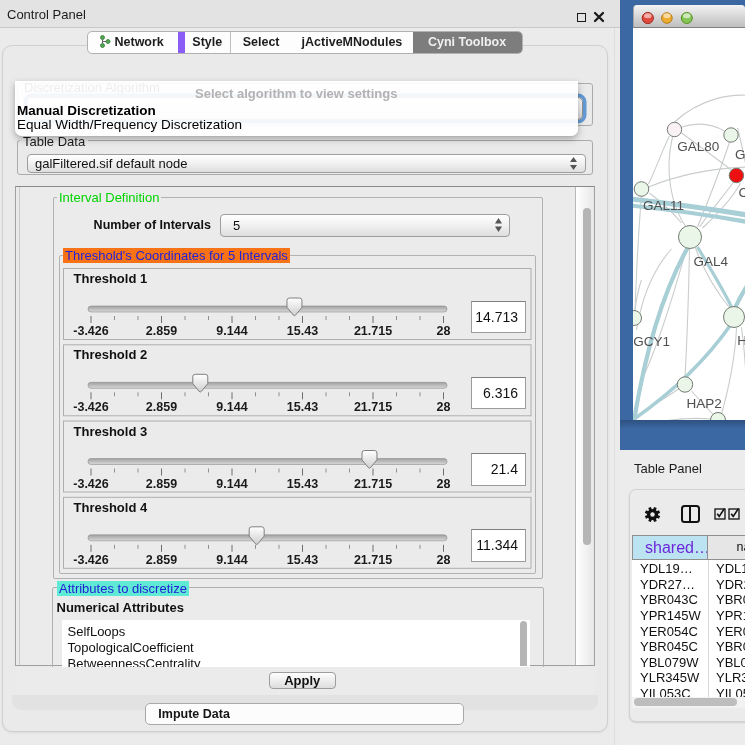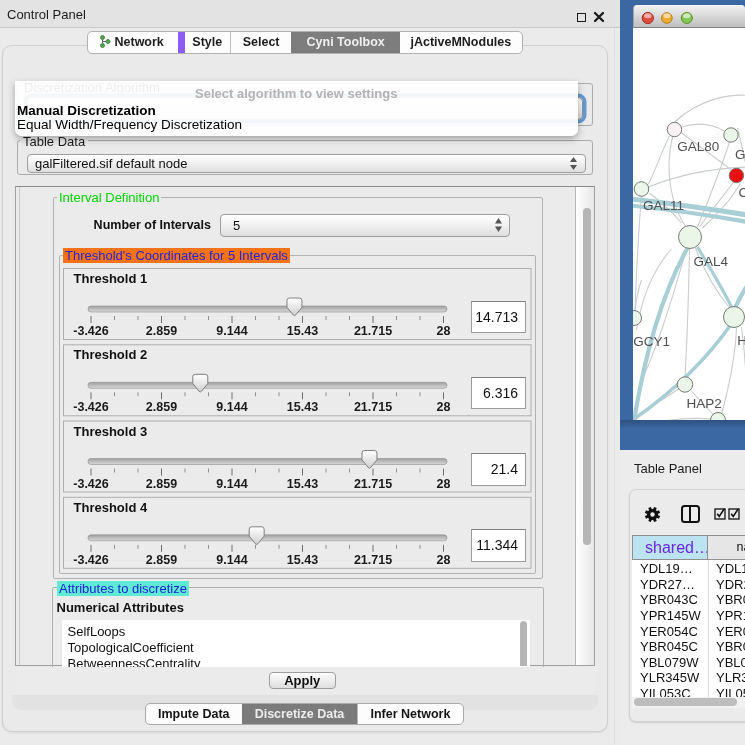--- a/index.html
+++ b/index.html
@@ -129,37 +129,37 @@
 <div class="a" style="left:62px;top:619.5px;width:468px;height:47px;background:#ffffff;"></div>
 <div class="a" style="left:67.5px;top:623.5px;font-size:13px;color:#111;">SelfLoops</div>
 <div class="a" style="left:67.5px;top:639.5px;font-size:13px;color:#111;">TopologicalCoefficient</div>
 <div class="a" style="left:67.5px;top:655.5px;font-size:13px;color:#111;">BetweennessCentrality</div>
 <div class="a" style="left:519.5px;top:621px;width:7.5px;height:45px;border-radius:4px 4px 0 0;background:#b5b5b5;"></div>
 
 <div class="a" style="left:16px;top:667px;width:578px;height:27px;background:#ebebeb;"></div>
 <div class="a" style="left:12px;top:694.5px;width:585.5px;height:15px;background:#e2e2e2;border-radius:0 0 9px 9px;"></div>
 <div class="a" style="left:269px;top:671.5px;width:66.5px;height:17.5px;border:1px solid #9d9d9d;border-radius:4px;background:linear-gradient(#fefefe,#eeeeee 50%,#dddddd);font-size:13px;font-weight:bold;color:#111;text-align:center;line-height:15.5px;">Apply</div>
 
-<div class="a" style="left:145px;top:702.5px;width:318.5px;height:22.5px;border:1px solid #a9a9a9;border-radius:5px;background:#fcfcfc;display:flex;overflow:hidden;">
+<div class="a" style="left:145px;top:702.5px;width:318.5px;height:22.5px;border:1px solid #a9a9a9;border-radius:5px;background:#fcfcfc;display:flex;overflow:hidden;flex-direction:column;">
   <div style="width:96.2px;text-align:center;font-size:12.5px;font-weight:bold;color:#151515;line-height:20.5px;">Impute Data</div>
   <div style="width:116.5px;text-align:center;font-size:12.5px;font-weight:bold;color:#ededed;line-height:20.5px;background:#7b7b7b;">Discretize Data</div>
   <div style="width:105.8px;text-align:center;font-size:12.5px;font-weight:bold;color:#151515;line-height:20.5px;border-left:1px solid #b5b5b5;">Infer Network</div>
 </div>
 
 <div class="a" style="left:86.5px;top:31px;width:436px;height:23px;border:1px solid #b1b1b1;border-radius:5px;background:#fdfdfd;display:flex;overflow:hidden;">
   <div style="width:90.5px;font-size:12.5px;font-weight:bold;color:#1d1d1d;line-height:21px;padding-left:12px;"><svg width="11" height="13" viewBox="0 0 11 13" style="vertical-align:-2px;margin-right:4px;">
         <circle cx="2.5" cy="2.5" r="2" fill="#55a556" stroke="#2e7d30" stroke-width="0.8"></circle>
         <circle cx="8" cy="6.5" r="2" fill="#55a556" stroke="#2e7d30" stroke-width="0.8"></circle>
         <circle cx="2.5" cy="10.5" r="2" fill="#55a556" stroke="#2e7d30" stroke-width="0.8"></circle>
         <path d="M2.5 4.5 V8.5 M2.5 6.5 H6" stroke="#666" stroke-width="1"></path>
       </svg>Network</div>
   <div style="width:52.6px;text-align:center;font-size:12.5px;font-weight:bold;color:#1d1d1d;line-height:21px;border-left:7px solid #8b5cf6;">Style</div>
   <div style="width:61.6px;text-align:center;font-size:12.5px;font-weight:bold;color:#1d1d1d;line-height:21px;border-left:1px solid #bdbdbd;">Select</div>
+  <div style="width:122px;text-align:center;font-size:12.5px;font-weight:bold;color:#1d1d1d;line-height:21px;">jActiveMNodules</div>
   <div style="width:109.4px;text-align:center;font-size:12.5px;font-weight:bold;color:#f0f0f0;line-height:21px;background:#7d7d7d;">Cyni Toolbox</div>
-  <div style="width:122px;text-align:center;font-size:12.5px;font-weight:bold;color:#1d1d1d;line-height:21px;">jActiveMNodules</div>
 </div>
 
 <div class="a" style="left:15px;top:80.5px;width:562.5px;height:55.5px;background:rgba(255,255,255,0.92);border-radius:0 0 7px 7px;box-shadow:0 3px 7px rgba(0,0,0,0.3);z-index:50;"></div>
 <div class="a" style="left:15px;top:86px;width:562.5px;text-align:center;font-size:13px;font-weight:bold;color:#b2b2b2;z-index:51;">Select algorithm to view settings</div>
 <div class="a" style="left:17px;top:102.5px;font-size:13.5px;font-weight:bold;color:#000;z-index:51;">Manual Discretization</div>
 <div class="a" style="left:17px;top:116.5px;font-size:13.5px;color:#000;z-index:51;">Equal Width/Frequency Discretization</div>
 
 <div class="a" style="left:614px;top:28px;width:1px;height:717px;background:#dedede;"></div>
 
 <div class="a" style="left:620px;top:0;width:125px;height:450px;background:#3b68a3;"></div>

